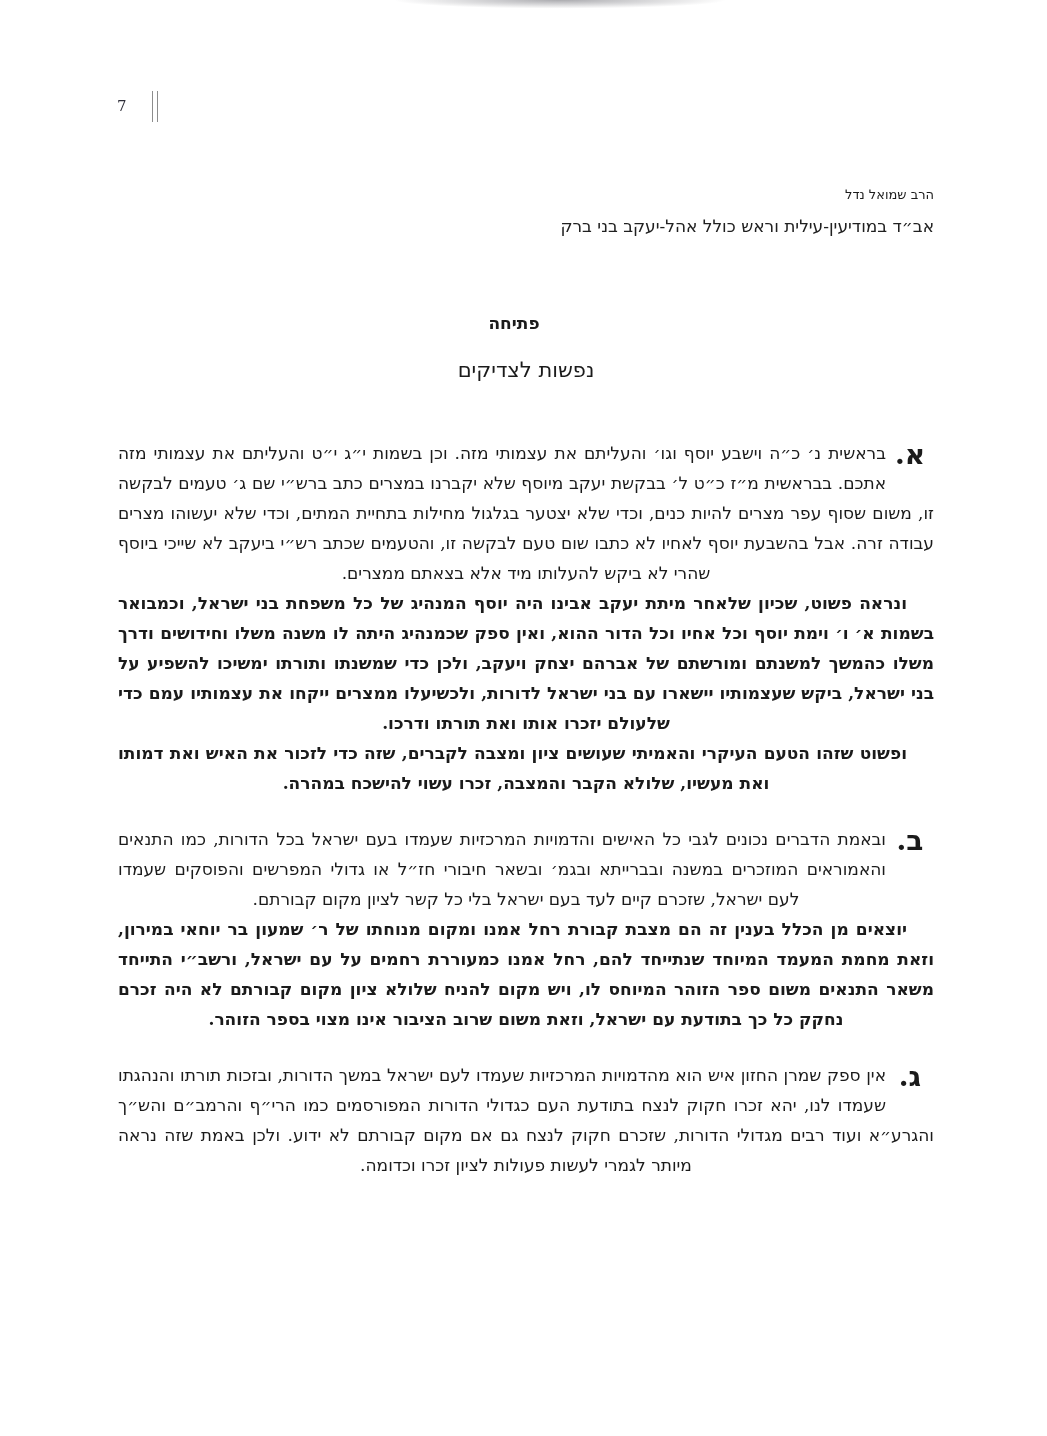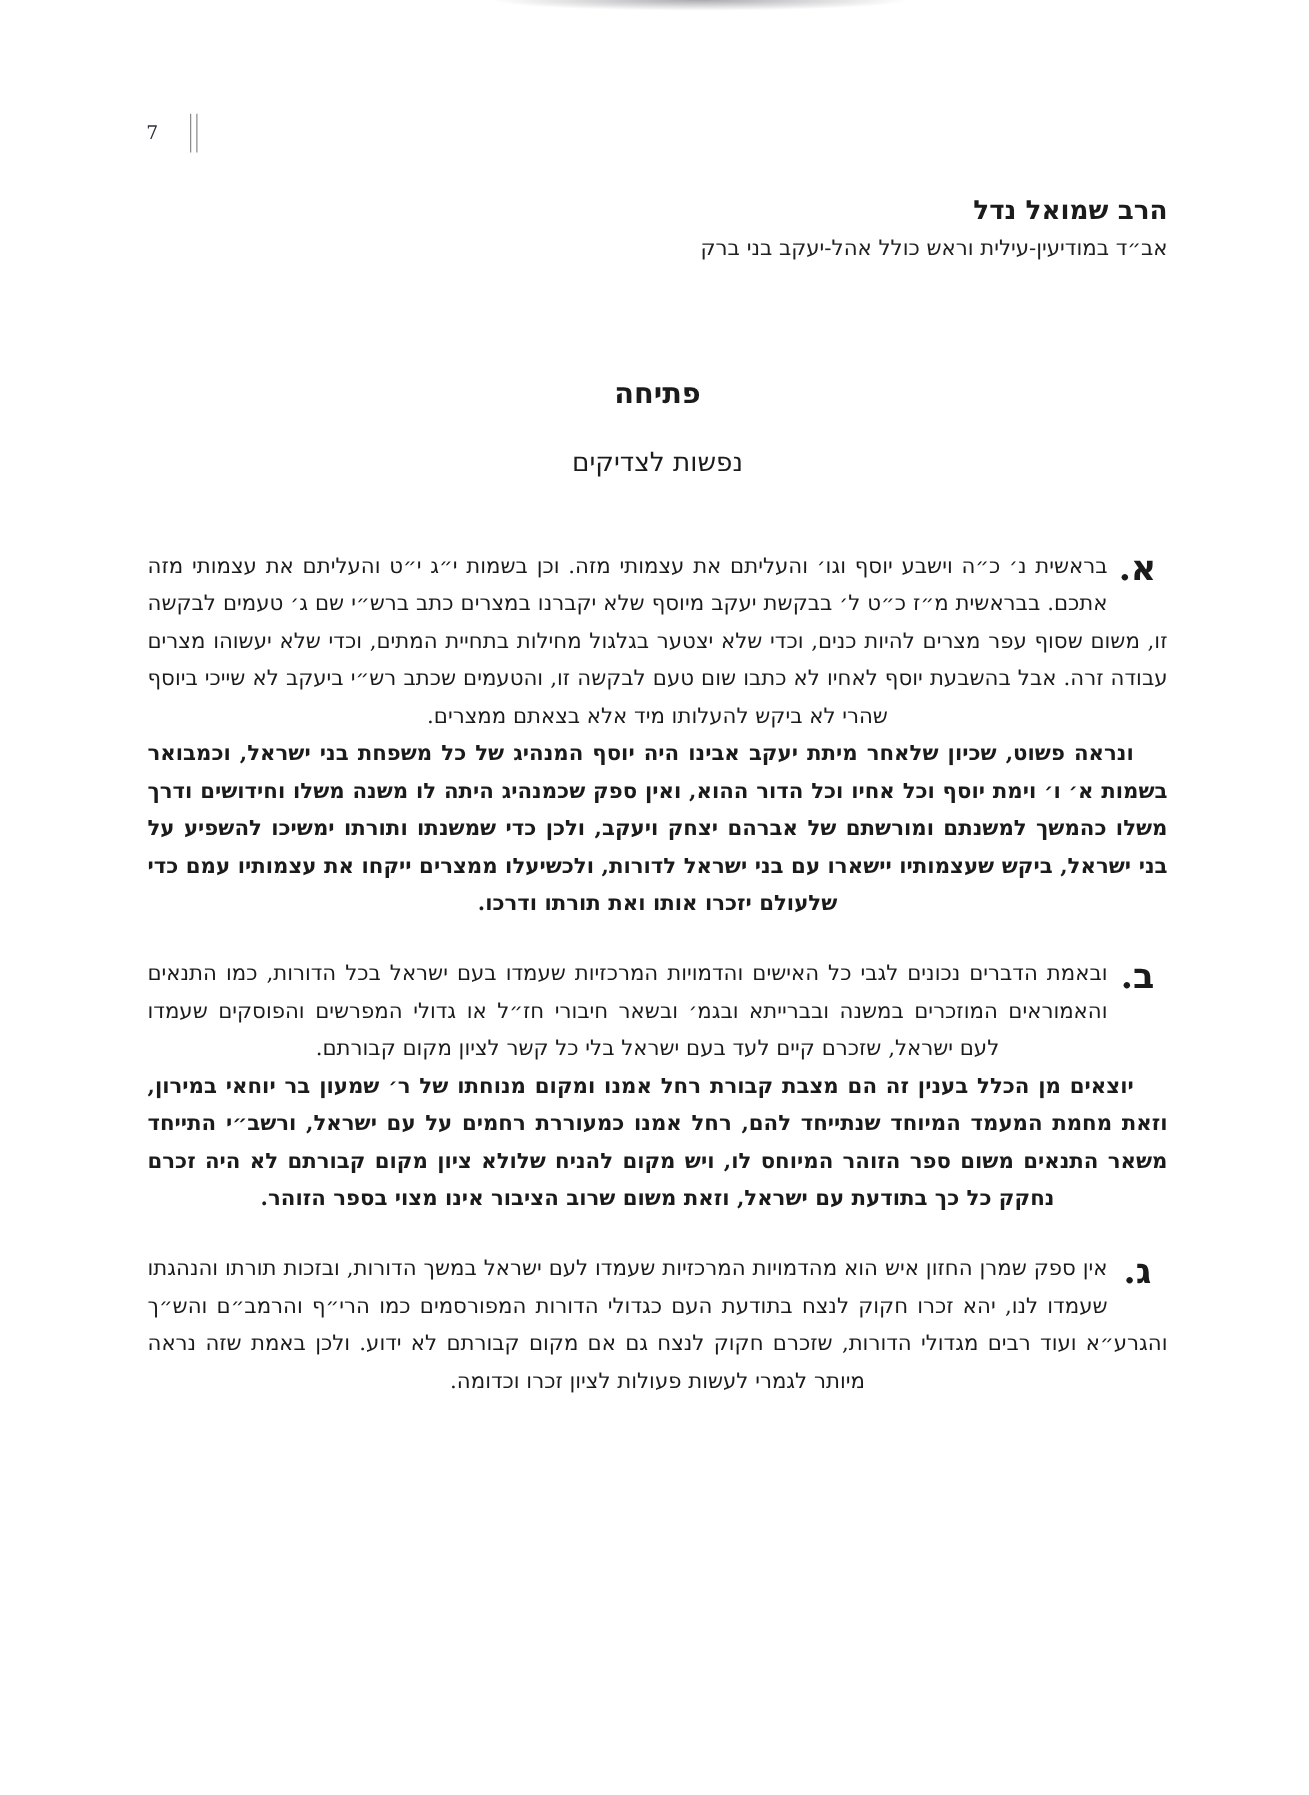--- a/index.html
+++ b/index.html
@@ -34,39 +34,40 @@
     border-right: 1.5px solid #8d8d8d;
   }
   .author-block {
     position: absolute;
     top: 156px; right: 113px;
     width: 816px;
     direction: rtl;
     text-align: right;
   }
   .author-name {
-    font-weight: bold;
-    font-size: 21px;
+    font-weight: normal;
+    font-size: 13px;
     line-height: 24px;
+    margin-top: 27px;
   }
   .author-title {
     font-size: 17px;
     line-height: 20px;
     margin-top: 9px;
     color: #202020;
   }
   .doc-title {
     position: absolute;
     top: 301px; right: 113px;
     width: 816px;
     direction: rtl;
     text-align: center;
     font-weight: bold;
-    font-size: 23px;
-    margin: 0;
+    font-size: 17px;
+    margin: 12px;
   }
   .doc-subtitle {
     position: absolute;
     top: 358px; right: 113px;
     width: 816px;
     direction: rtl;
     text-align: center;
     font-weight: normal;
     font-size: 21px;
     margin: 0;
@@ -111,20 +112,21 @@
   </div>
 
   <h1 class="doc-title">פתיחה</h1>
   <h2 class="doc-subtitle">נפשות לצדיקים</h2>
 
   <div class="text-flow">
 
     <div class="section">
       <p><span class="sec-marker">א.</span><span>בראשית נ׳ כ״ה וישבע יוסף וגו׳ והעליתם את עצמותי מזה. וכן בשמות י״ג י״ט והעליתם את עצמותי מזה אתכם. בבראשית מ״ז כ״ט ל׳ בבקשת יעקב מיוסף שלא יקברנו במצרים כתב ברש״י שם ג׳ טעמים לבקשה זו, משום שסוף עפר מצרים להיות כנים, וכדי שלא יצטער בגלגול מחילות בתחיית המתים, וכדי שלא יעשוהו מצרים עבודה זרה. אבל בהשבעת יוסף לאחיו לא כתבו שום טעם לבקשה זו, והטעמים שכתב רש״י ביעקב לא שייכי ביוסף שהרי לא ביקש להעלותו מיד אלא בצאתם ממצרים.</span></p>
       <p class="indent">ונראה פשוט, שכיון שלאחר מיתת יעקב אבינו היה יוסף המנהיג של כל משפחת בני ישראל, וכמבואר בשמות א׳ ו׳ וימת יוסף וכל אחיו וכל הדור ההוא, ואין ספק שכמנהיג היתה לו משנה משלו וחידושים ודרך משלו כהמשך למשנתם ומורשתם של אברהם יצחק ויעקב, ולכן כדי שמשנתו ותורתו ימשיכו להשפיע על בני ישראל, ביקש שעצמותיו יישארו עם בני ישראל לדורות, ולכשיעלו ממצרים ייקחו את עצמותיו עמם כדי שלעולם יזכרו אותו ואת תורתו ודרכו.</p>
+      <p class="indent">ופשוט שזהו הטעם העיקרי והאמיתי שעושים ציון ומצבה לקברים, שזה כדי לזכור את האיש ואת דמותו ואת מעשיו, שלולא הקבר והמצבה, זכרו עשוי להישכח במהרה.</p>
     </div>
 
     <div class="section">
       <p><span class="sec-marker">ב.</span><span>ובאמת הדברים נכונים לגבי כל האישים והדמויות המרכזיות שעמדו בעם ישראל בכל הדורות, כמו התנאים והאמוראים המוזכרים במשנה ובברייתא ובגמ׳ ובשאר חיבורי חז״ל או גדולי המפרשים והפוסקים שעמדו לעם ישראל, שזכרם קיים לעד בעם ישראל בלי כל קשר לציון מקום קבורתם.</span></p>
       <p class="indent">יוצאים מן הכלל בענין זה הם מצבת קבורת רחל אמנו ומקום מנוחתו של ר׳ שמעון בר יוחאי במירון, וזאת מחמת המעמד המיוחד שנתייחד להם, רחל אמנו כמעוררת רחמים על עם ישראל, ורשב״י התייחד משאר התנאים משום ספר הזוהר המיוחס לו, ויש מקום להניח שלולא ציון מקום קבורתם לא היה זכרם נחקק כל כך בתודעת עם ישראל, וזאת משום שרוב הציבור אינו מצוי בספר הזוהר.</p>
     </div>
 
     <div class="section">
       <p><span class="sec-marker">ג.</span><span>אין ספק שמרן החזון איש הוא מהדמויות המרכזיות שעמדו לעם ישראל במשך הדורות, ובזכות תורתו והנהגתו שעמדו לנו, יהא זכרו חקוק לנצח בתודעת העם כגדולי הדורות המפורסמים כמו הרי״ף והרמב״ם והש״ך והגרע״א ועוד רבים מגדולי הדורות, שזכרם חקוק לנצח גם אם מקום קבורתם לא ידוע. ולכן באמת שזה נראה מיותר לגמרי לעשות פעולות לציון זכרו וכדומה.</span></p>
     </div>

